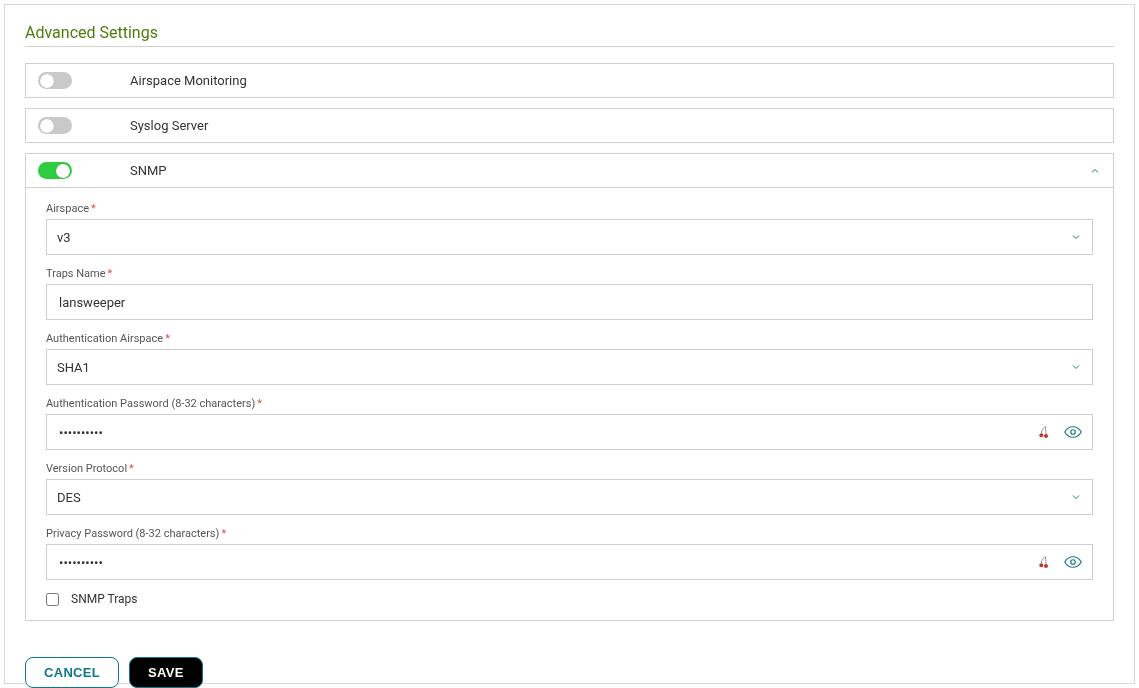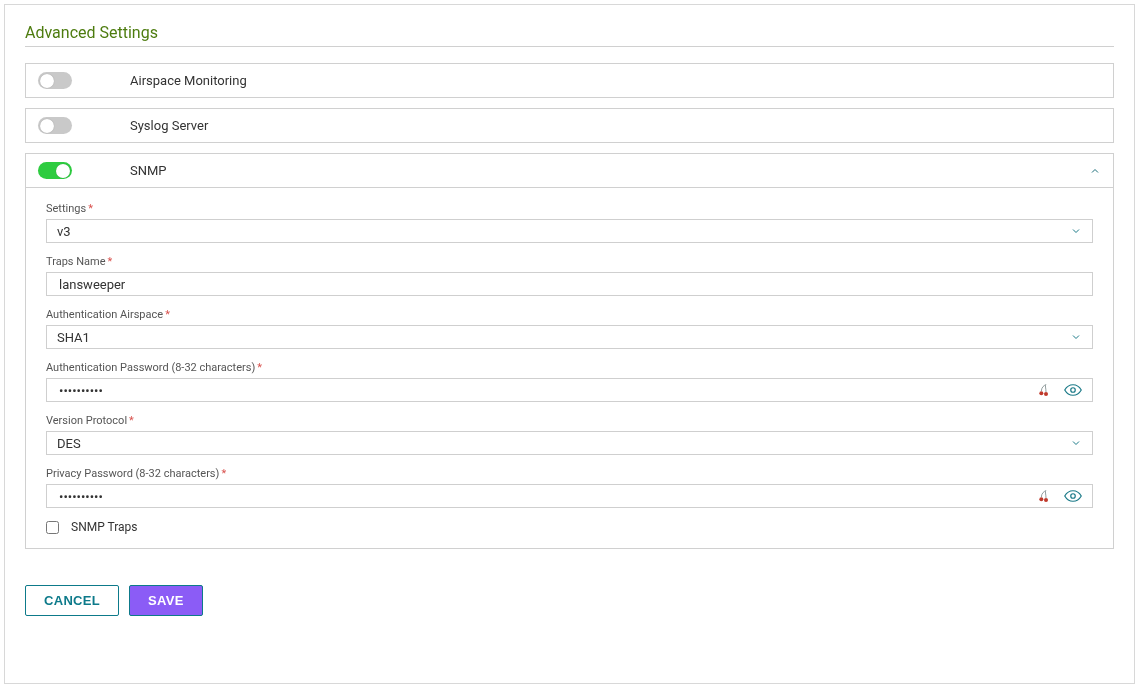--- a/index.html
+++ b/index.html
@@ -76,21 +76,21 @@
   .field-group { margin-bottom: 12px; }
   .field-label {
     font-size: 11px;
     color: #555;
     margin-bottom: 4px;
   }
   .req { color: #d9534f; margin-left: 2px; }
   .select-wrap, .input-wrap {
     position: relative;
     border: 1px solid #cfcfcf;
-    height: 24px;
+    height: 36px;
     display: flex;
     align-items: center;
     padding: 0 10px;
     font-size: 13px;
     color: #333;
     background: #fff;
   }
   .select-wrap .caret {
     margin-left: auto;
     color: #1b7a88;
@@ -123,31 +123,31 @@
   }
   .footer {
     margin-top: 36px;
     display: flex;
     gap: 10px;
   }
   .btn {
     font-size: 13px;
     font-weight: 700;
     padding: 7px 18px;
-    border-radius: 2px;
+    border-radius: 8px;
     cursor: pointer;
     letter-spacing: 0.3px;
   }
   .btn-cancel {
     background: #fff;
     color: #0d7a8a;
     border: 1px solid #0d7a8a;
   }
   .btn-save {
-    background: #8b5cf6;
+    background: #000000;
     color: #fff;
     border: 1px solid #0d7a8a;
   }
   svg { display: block; }
 </style>
 </head>
 <body>
 
 <div class="panel">
   <div class="panel-title">Advanced Settings</div>
@@ -180,21 +180,21 @@
       <span class="chevron">
         <svg width="12" height="12" viewBox="0 0 24 24" fill="none" stroke="currentColor" stroke-width="2">
             <polyline points="18 15 12 9 6 15"></polyline>
           </svg>
       </span>
     </div>
     <div class="section-body">
 
       <div class="field-group">
         <div class="field-label">
-          <span>Settings</span><span class="req">*</span>
+          <span>Airspace</span><span class="req">*</span>
         </div>
         <div class="select-wrap">
           <span>v3</span>
           <span class="caret">
             <svg width="12" height="12" viewBox="0 0 24 24" fill="none" stroke="currentColor" stroke-width="2">
                 <polyline points="6 9 12 15 18 9"></polyline>
               </svg>
           </span>
         </div>
       </div>

